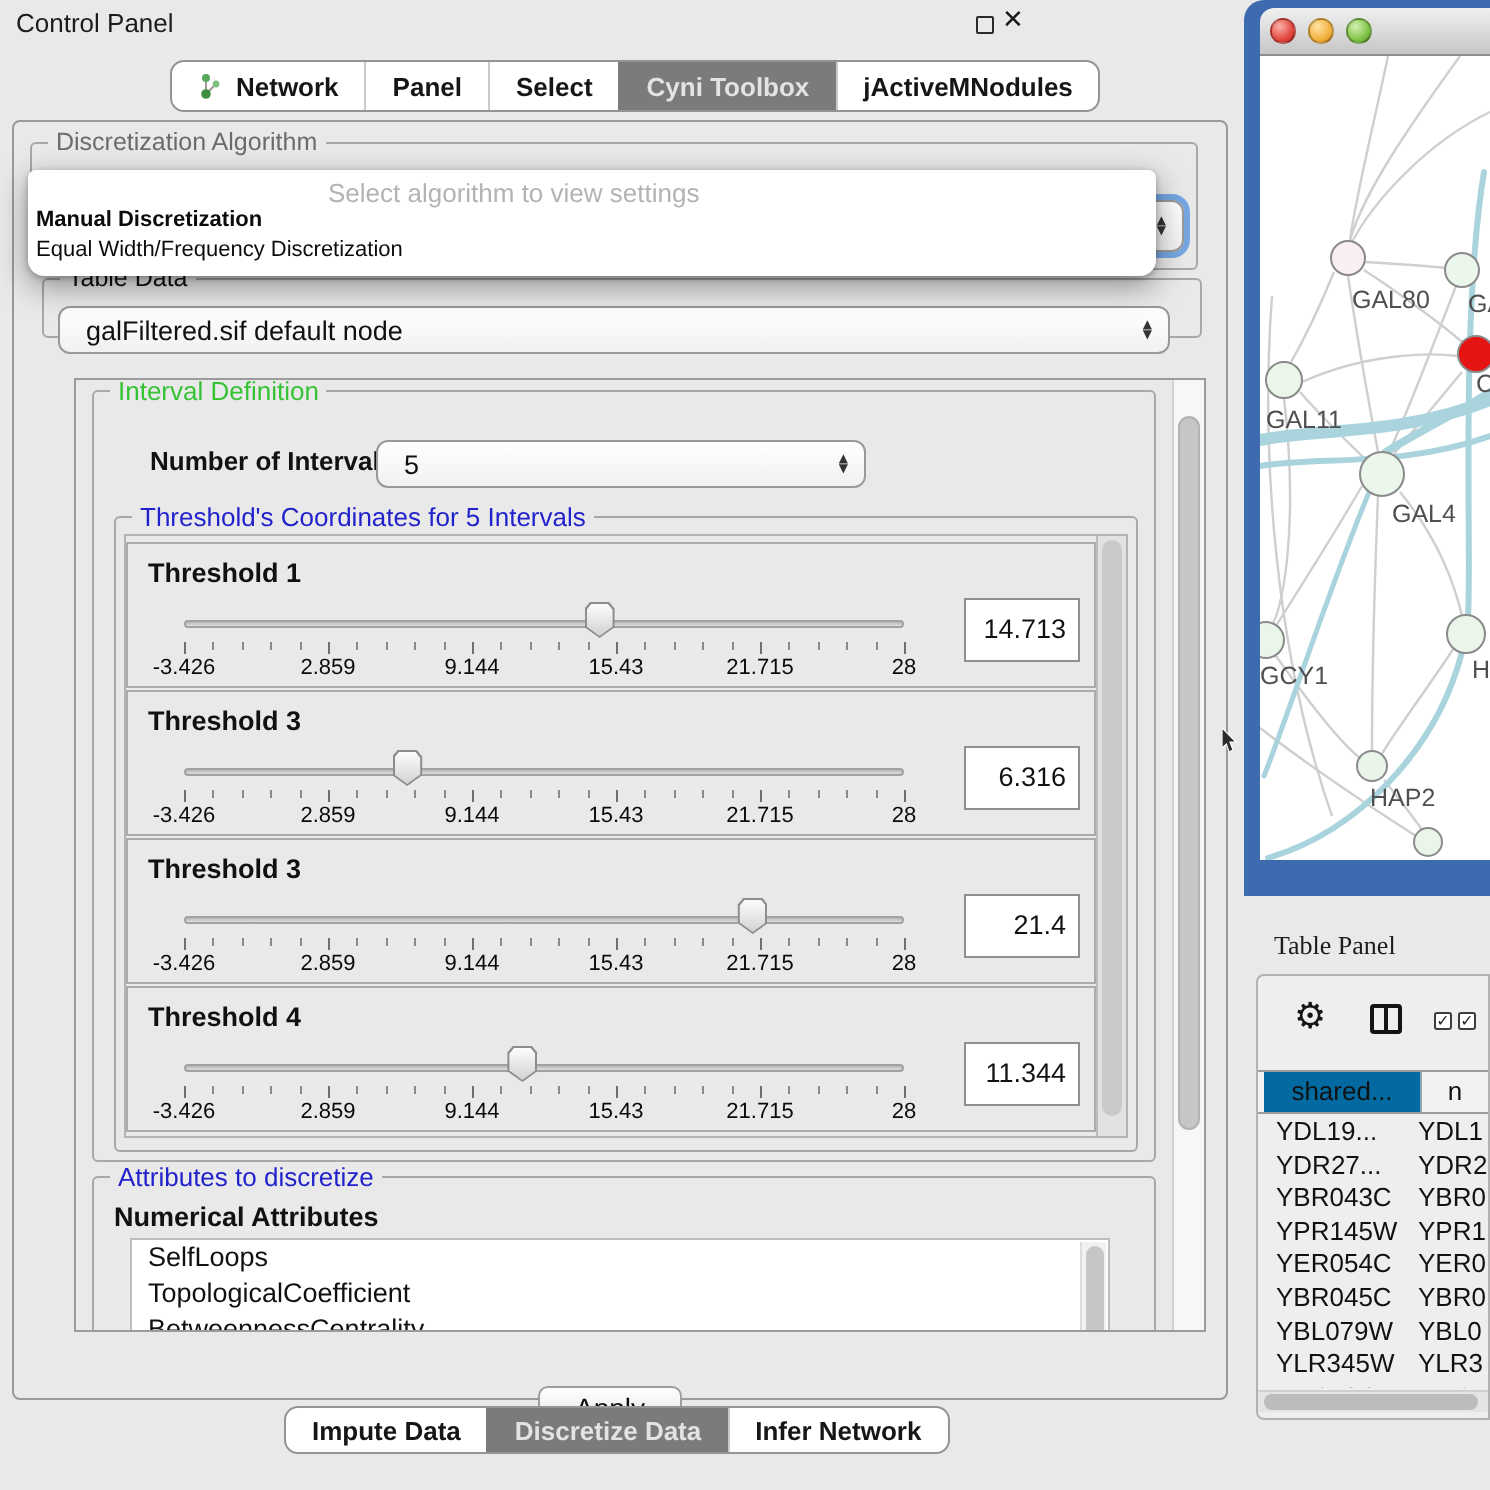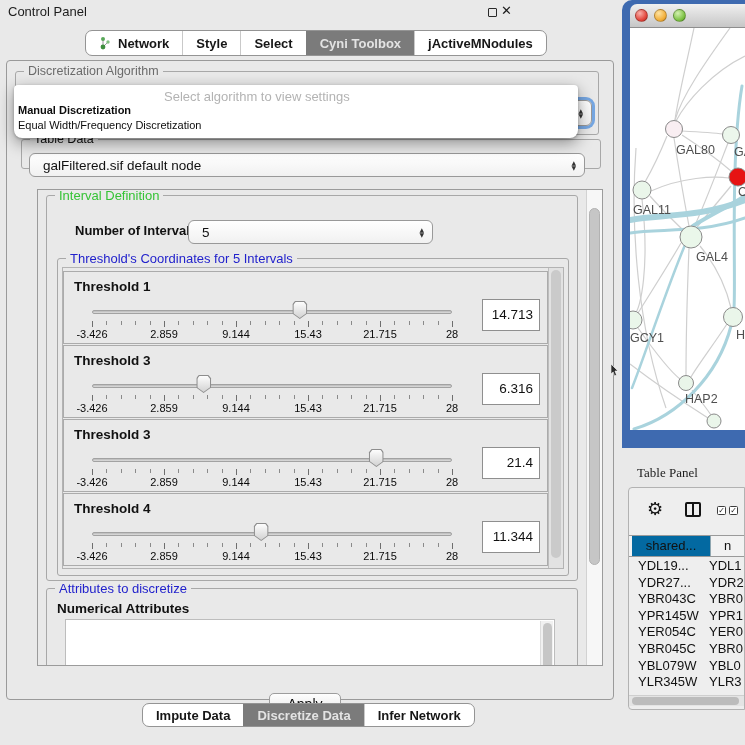--- a/index.html
+++ b/index.html
@@ -130,21 +130,21 @@
           <line x1="4" y1="3" x2="4" y2="11" stroke="#9a9a9a" stroke-width="1"></line>
           <line x1="4" y1="11" x2="9" y2="6" stroke="#9a9a9a" stroke-width="1"></line>
           <circle cx="4" cy="3" r="2" fill="#5aa85a"></circle>
           <circle cx="9" cy="6" r="1.7" fill="#7fbf7f"></circle>
           <circle cx="4" cy="11" r="2.4" fill="#3f8f3f"></circle>
         </svg>
       </span>
       <span>Network</span>
     </div>
     <div class="seg">
-      <span>Style</span>
+      <span>Panel</span>
     </div>
     <div class="seg">
       <span>Select</span>
     </div>
     <div class="seg sel">
       <span>Cyni Toolbox</span>
     </div>
     <div class="seg">
       <span>jActiveMNodules</span>
     </div>
@@ -390,20 +390,25 @@
               <div class="thumb"></div>
             </div>
         </div>
       </div>
     </div>
 
     <div class="group" id="attr-group">
       <span class="gtitle blue">Attributes to discretize</span>
       <span class="attr-label">Numerical Attributes</span>
       <div class="attr-list">
+        <div id="attr-items">
+            <div class="attr-item">SelfLoops</div>
+            <div class="attr-item">TopologicalCoefficient</div>
+            <div class="attr-item">BetweennessCentrality</div>
+          </div>
         <div class="attr-sb">
             <div class="thumb"></div>
           </div>
       </div>
     </div>
 
     <div class="vscroll">
         <div class="thumb"></div>
       </div>
   </div>

